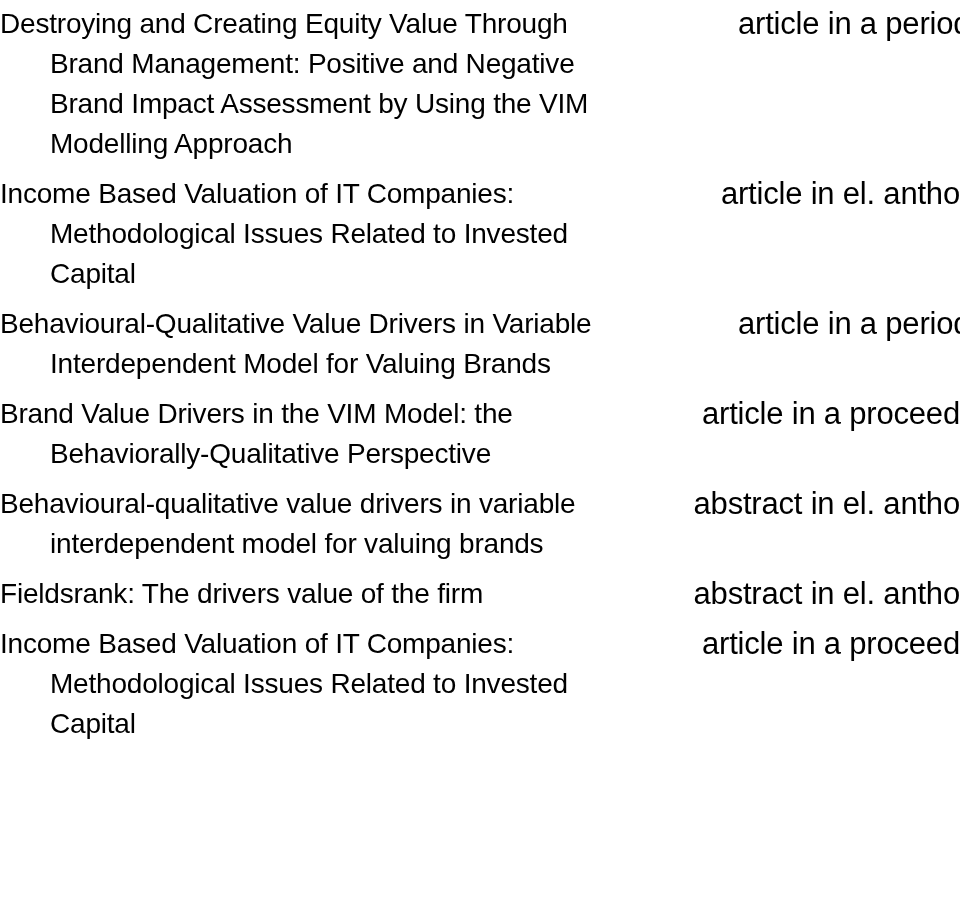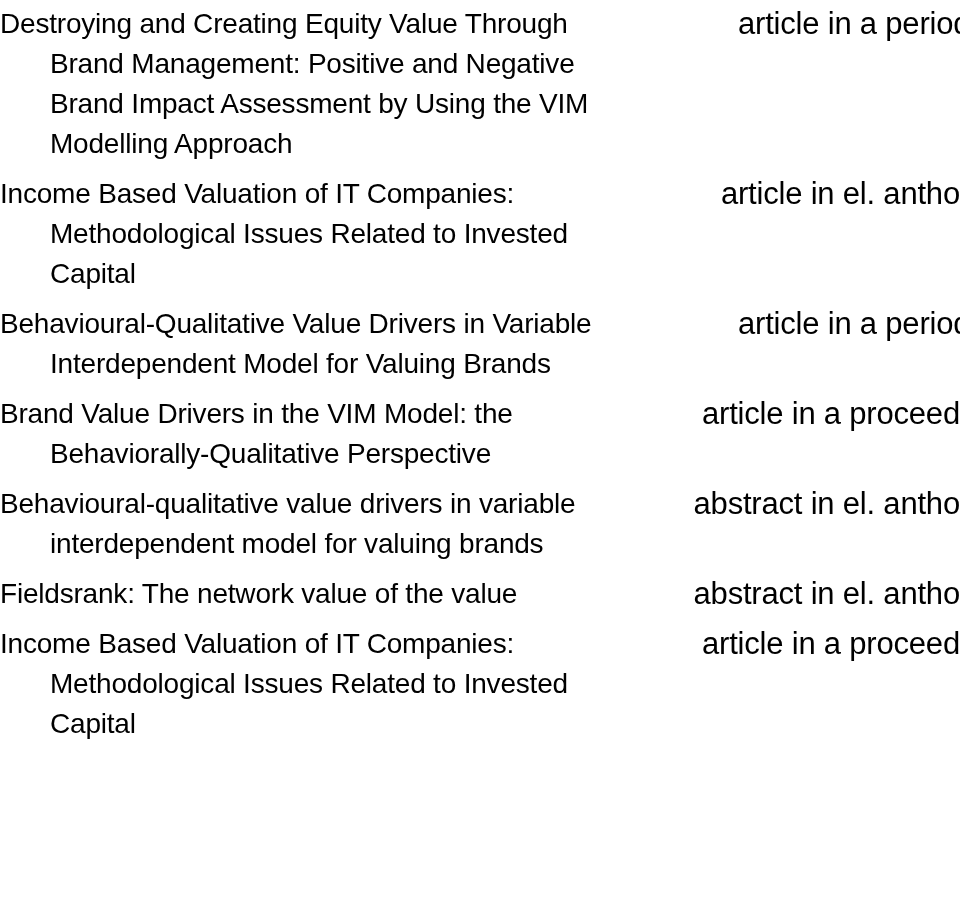--- a/index.html
+++ b/index.html
@@ -77,21 +77,21 @@
       <td class="title-cell">Brand Value Drivers in the VIM Model: the Behaviorally-Qualitative Perspective</td>
       <td class="type-cell">article in a proceedings</td>
     </tr>
 
     <tr>
       <td class="title-cell">Behavioural-qualitative value drivers in variable interdependent model for valuing brands</td>
       <td class="type-cell">abstract in el. anthology</td>
     </tr>
 
     <tr>
-      <td class="title-cell">Fieldsrank: The network value of the value</td>
+      <td class="title-cell">Fieldsrank: The drivers value of the firm</td>
       <td class="type-cell">abstract in el. anthology</td>
     </tr>
 
     <tr>
       <td class="title-cell">Income Based Valuation of IT Companies: Methodological Issues Related to Invested Capital</td>
       <td class="type-cell">article in a proceedings</td>
     </tr>
 
   </tbody>
 </table>

